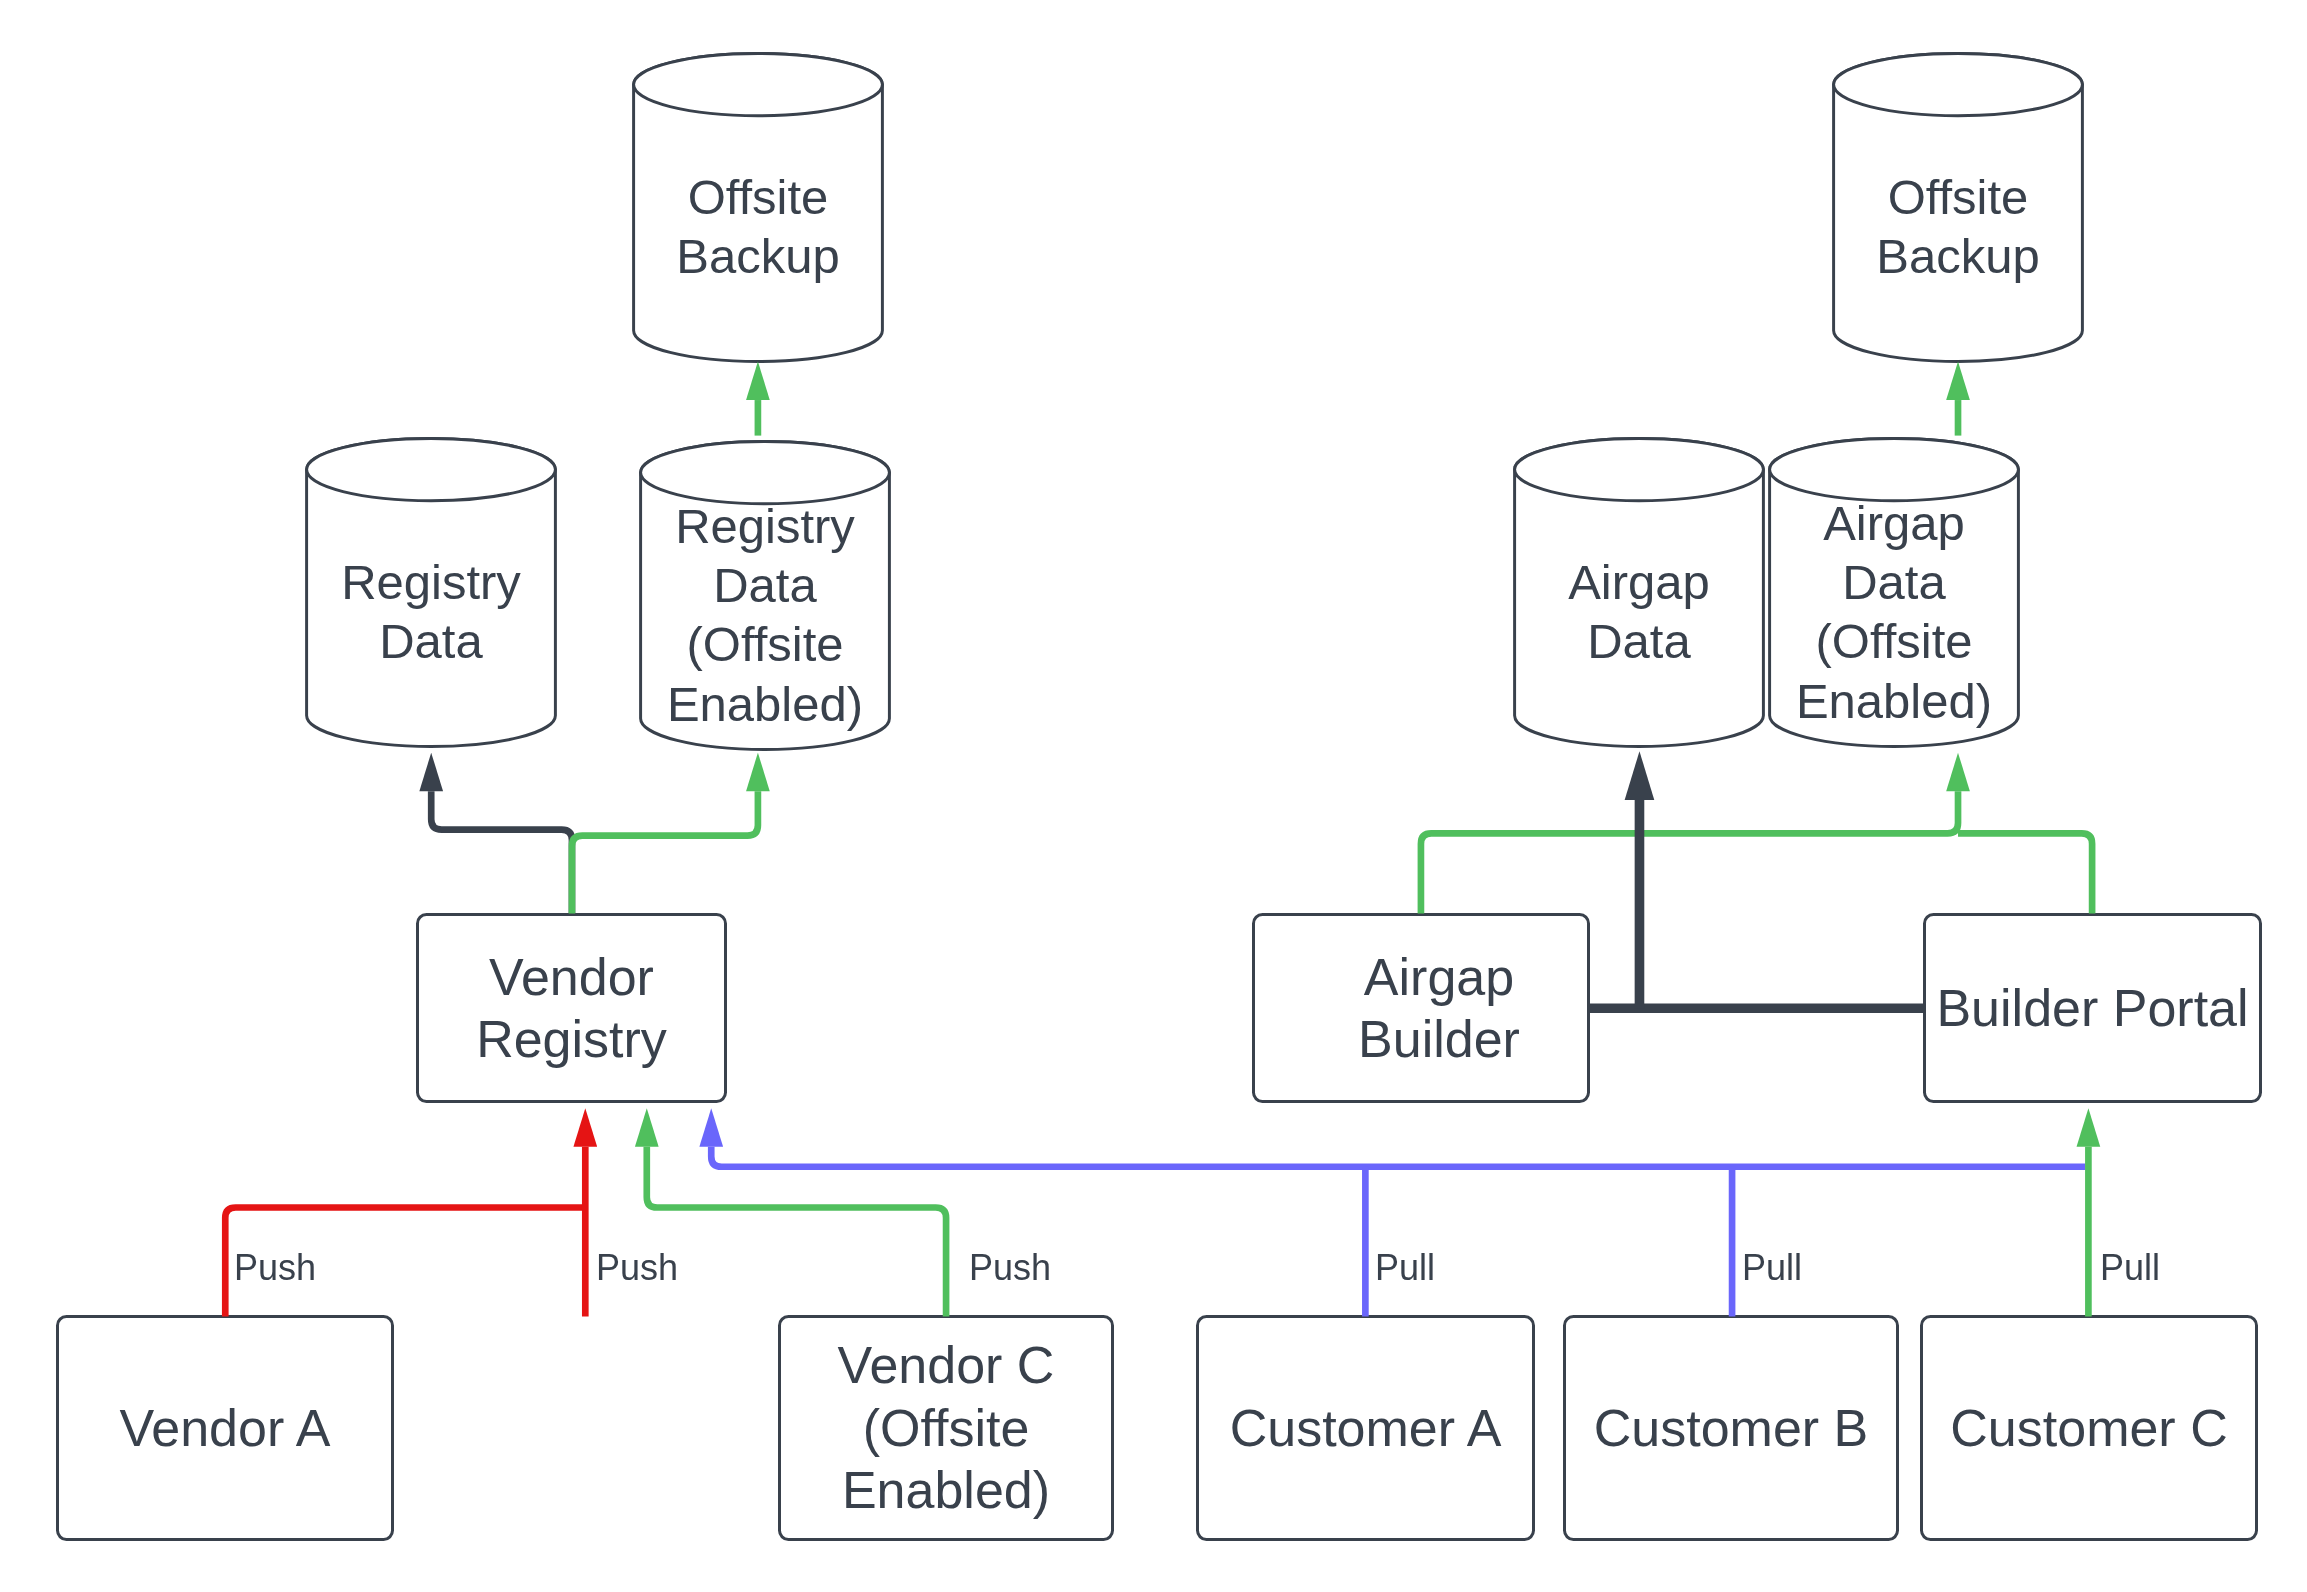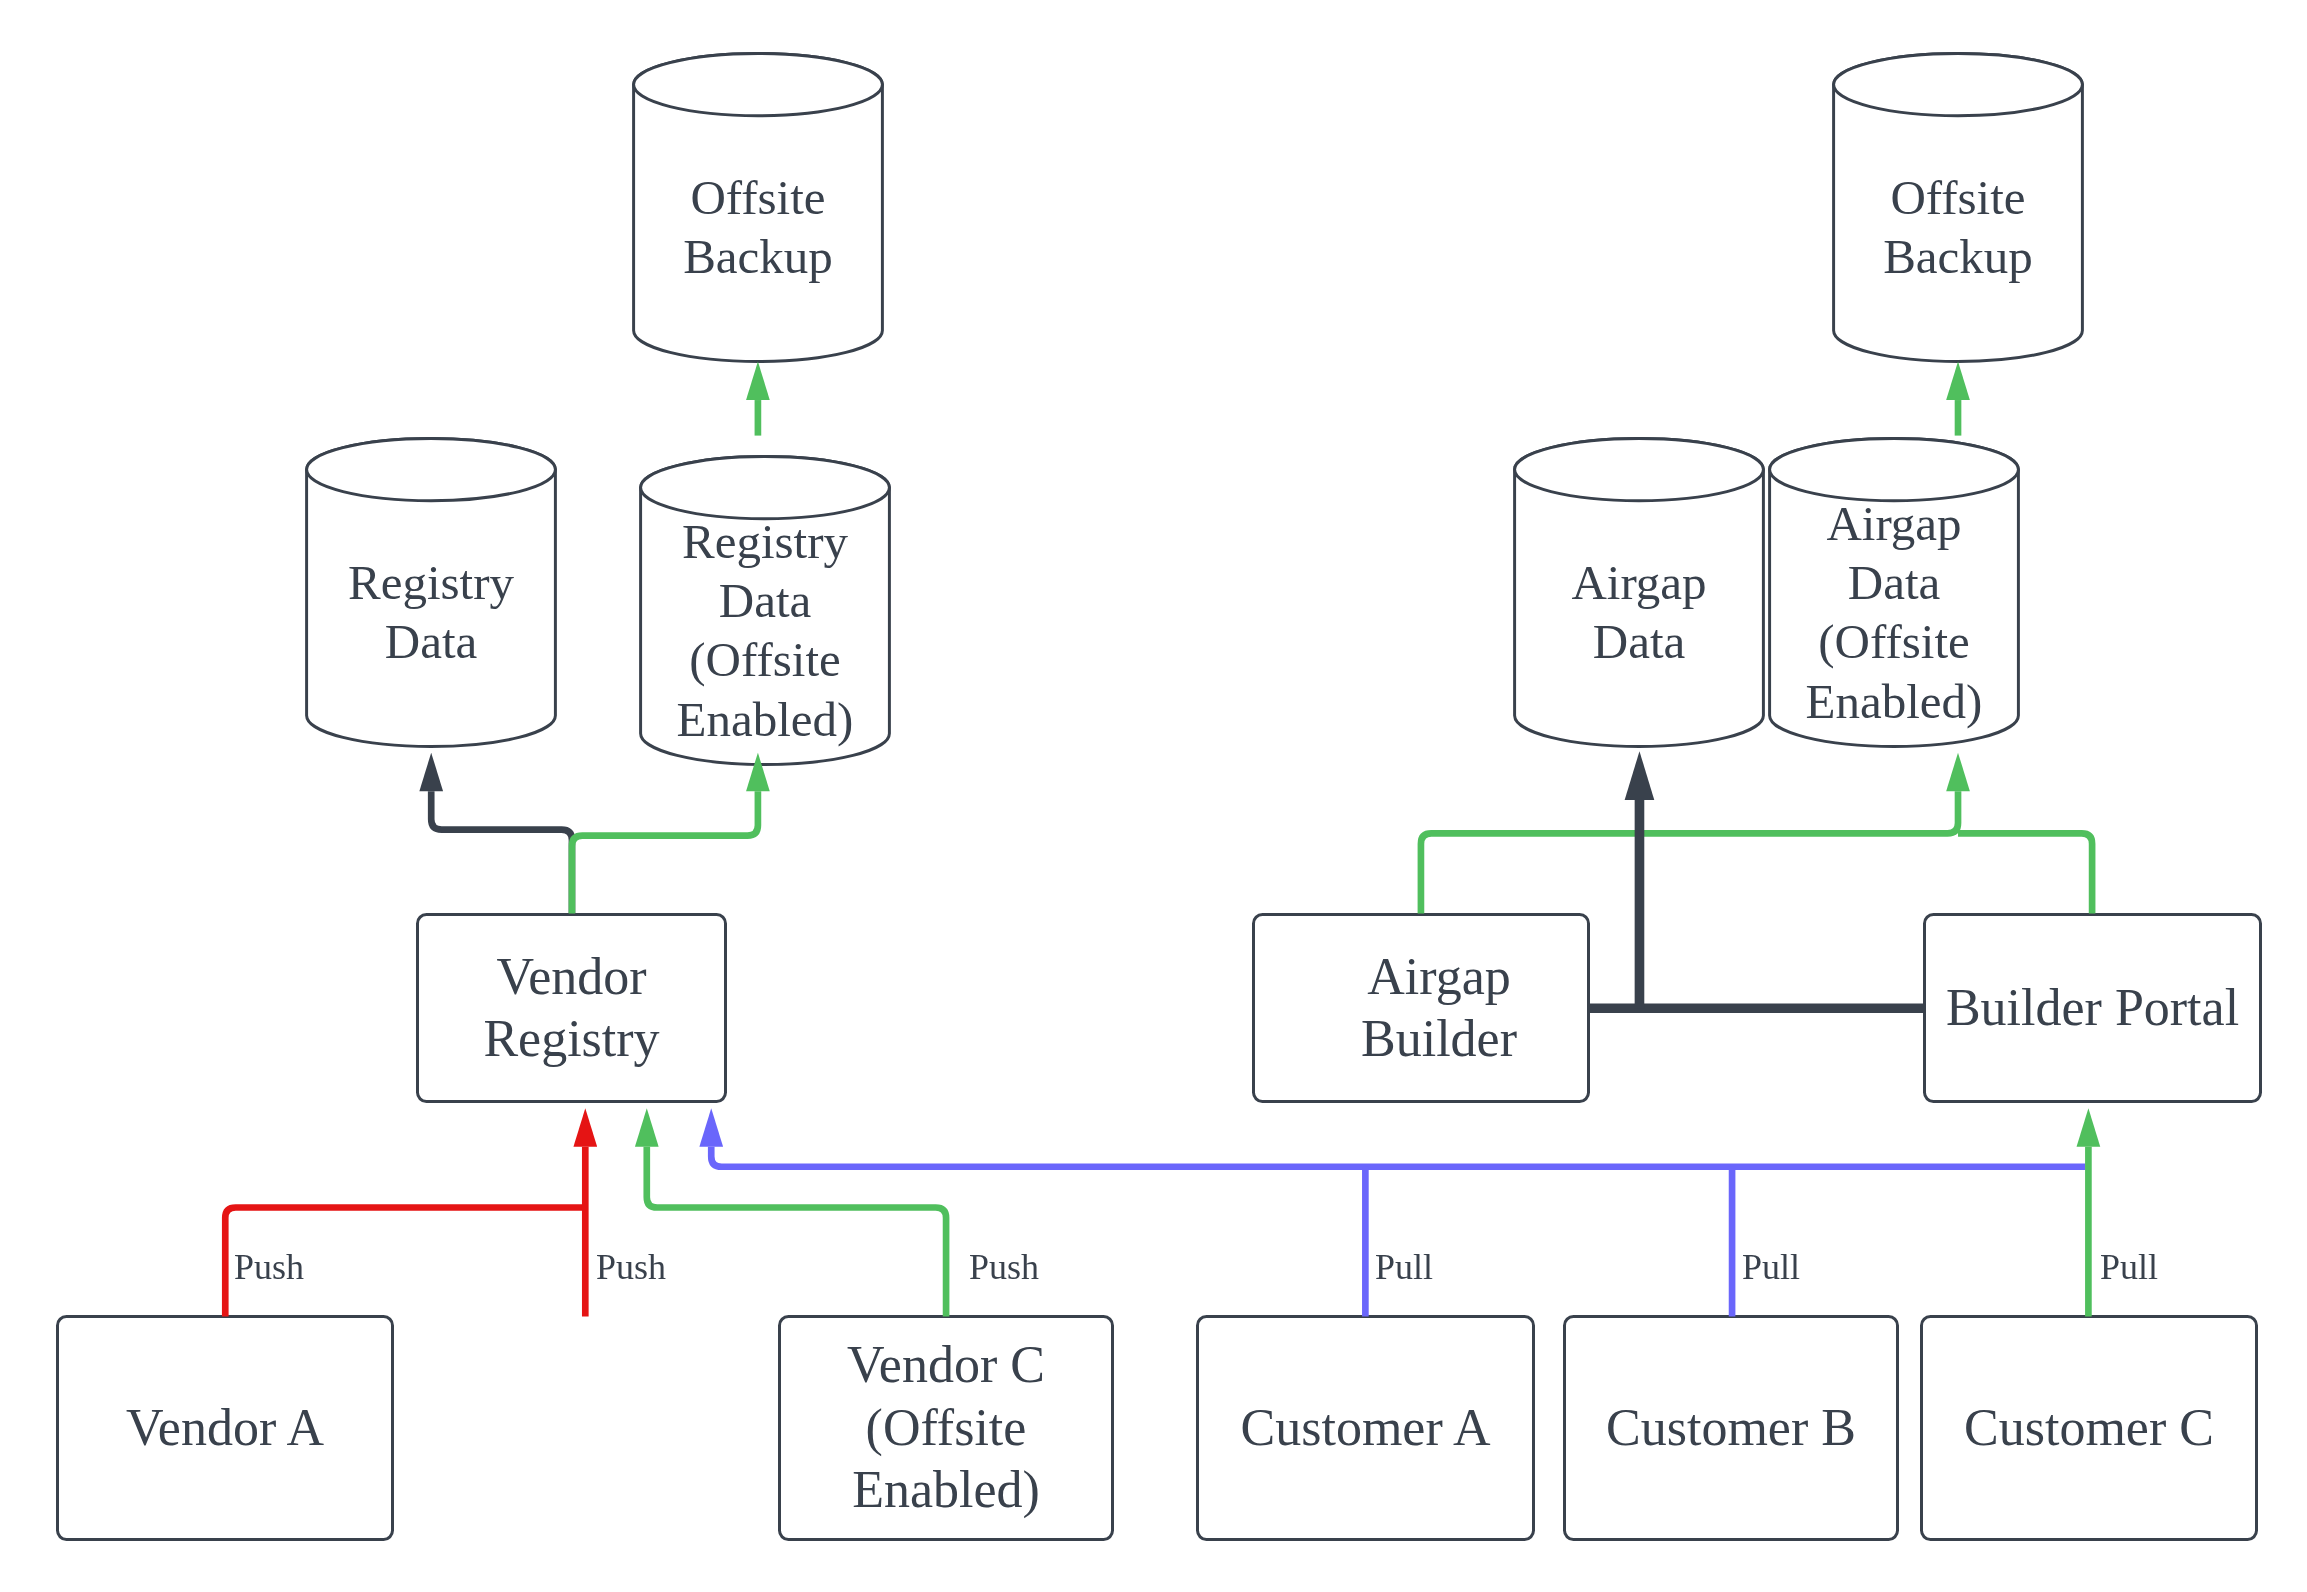--- a/index.html
+++ b/index.html
@@ -1,18 +1,18 @@
 <!DOCTYPE html>
 <html style="--c-stroke: #39414C; --c-text: #39414C; --c-dark: #39414C; --c-red: #E51414; --c-green: #50BF5D; --c-blue: #6A66FB;font-size:12px"><head>
 <meta charset="utf-8">
 <style>
   html,body{margin:0;padding:0;background:#fff;}
   .stage{
     position:relative;width:2307px;height:1580px;background:#FFFFFF;
-    font-family:Liberation Serif, serif;color:var(--c-text,#39414C);
+    font-family:Liberation Sans, sans-serif;color:var(--c-text,#39414C);
     overflow:hidden;
   }
   .node{position:absolute;display:flex;align-items:center;justify-content:center;text-align:center;}
   .node.box{
     background:#FFFFFF;border:3px solid var(--c-stroke,#39414C);border-radius:10.4px;
     box-sizing:border-box;
   }
   .node.box .label{font-size:52px;line-height:1.2;}
   .node.cyl{background:transparent;border:none;}
   .cyl-shape{position:absolute;left:0;top:0;width:100%;height:100%;}
@@ -50,21 +50,21 @@
   </div>
 
   <div class="node cyl" style="left:305px;top:437px;width:252px;height:311px;">
     <svg class="cyl-shape" viewBox="0 0 340 420">
       <path d="M2,44 A168,42 0 0 1 338,44 L338,376 A168,42 0 0 1 2,376 Z"></path>
       <ellipse cx="170" cy="44" rx="168" ry="42"></ellipse>
     </svg>
     <div class="cyl-label">Registry Data</div>
   </div>
 
-  <div class="node cyl" style="left:632px;top:455px;width:252px;height:311px;padding-left:14px;">
+  <div class="node cyl" style="left:632px;top:440px;width:252px;height:311px;padding-left:14px;">
     <svg class="cyl-shape" viewBox="0 0 340 420">
       <path d="M2,44 A168,42 0 0 1 338,44 L338,376 A168,42 0 0 1 2,376 Z"></path>
       <ellipse cx="170" cy="44" rx="168" ry="42"></ellipse>
     </svg>
     <div class="cyl-label">Registry Data (Offsite Enabled)</div>
   </div>
 
   <div class="node cyl" style="left:1513px;top:437px;width:252px;height:311px;">
     <svg class="cyl-shape" viewBox="0 0 340 420">
       <path d="M2,44 A168,42 0 0 1 338,44 L338,376 A168,42 0 0 1 2,376 Z"></path>

